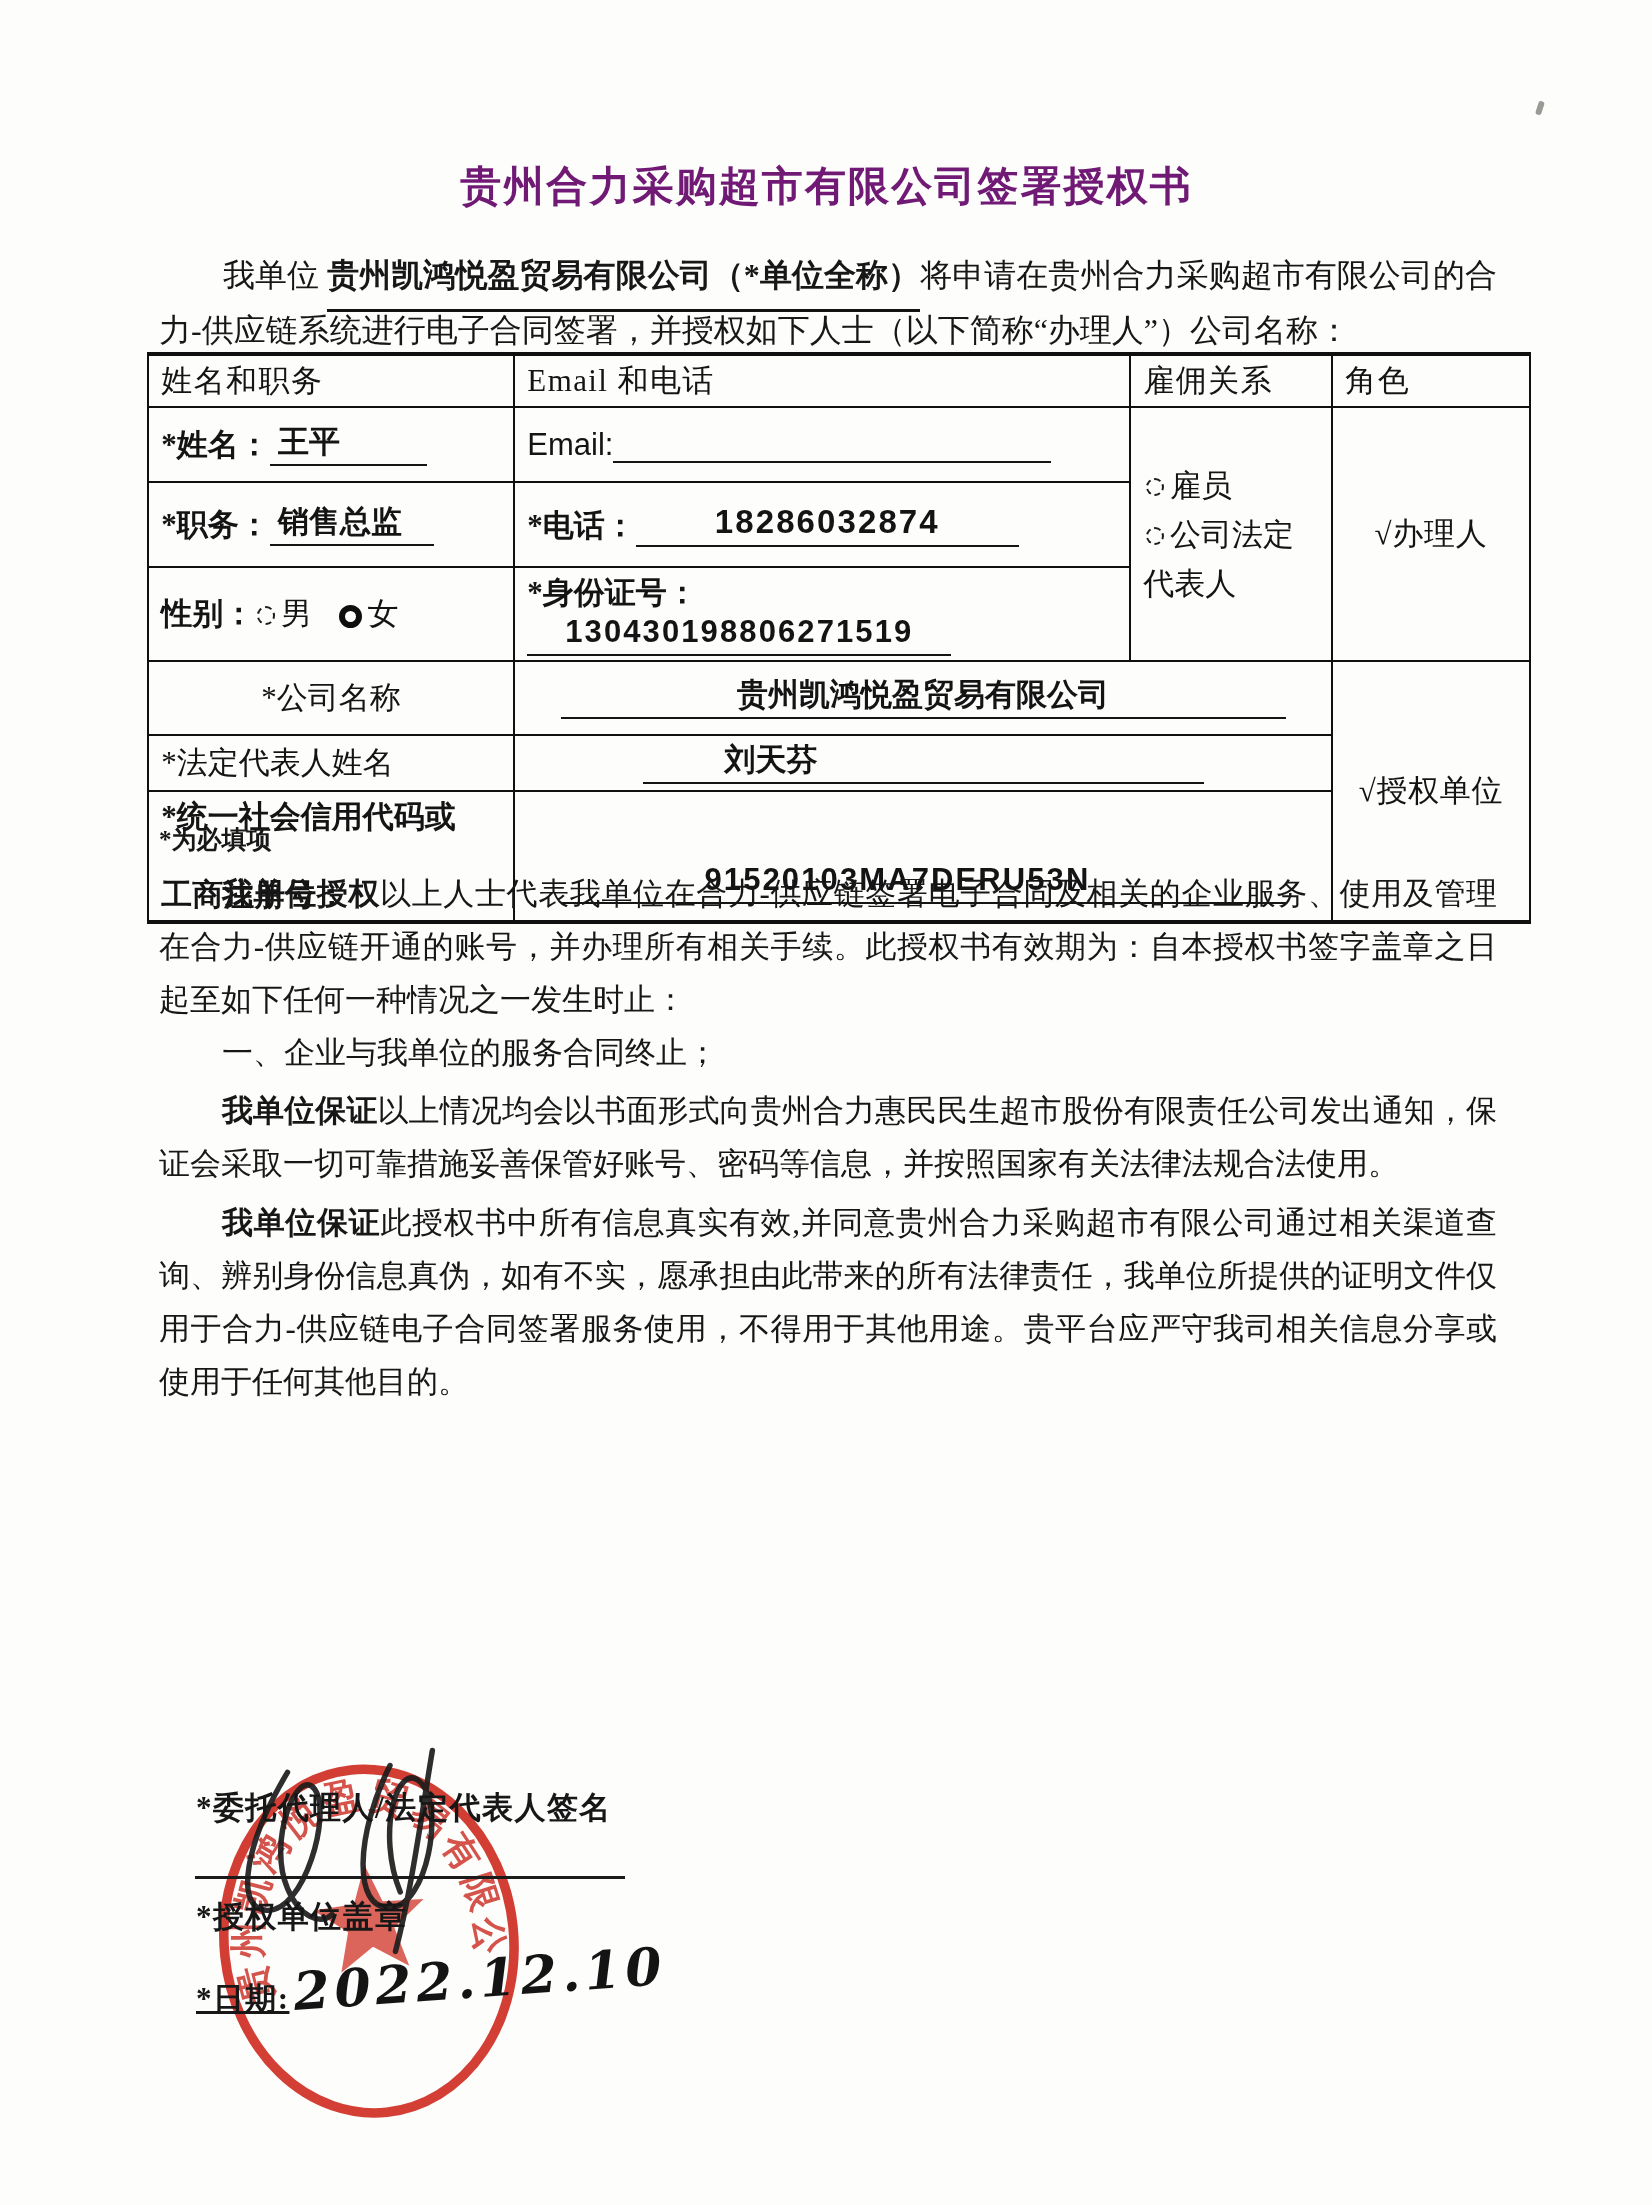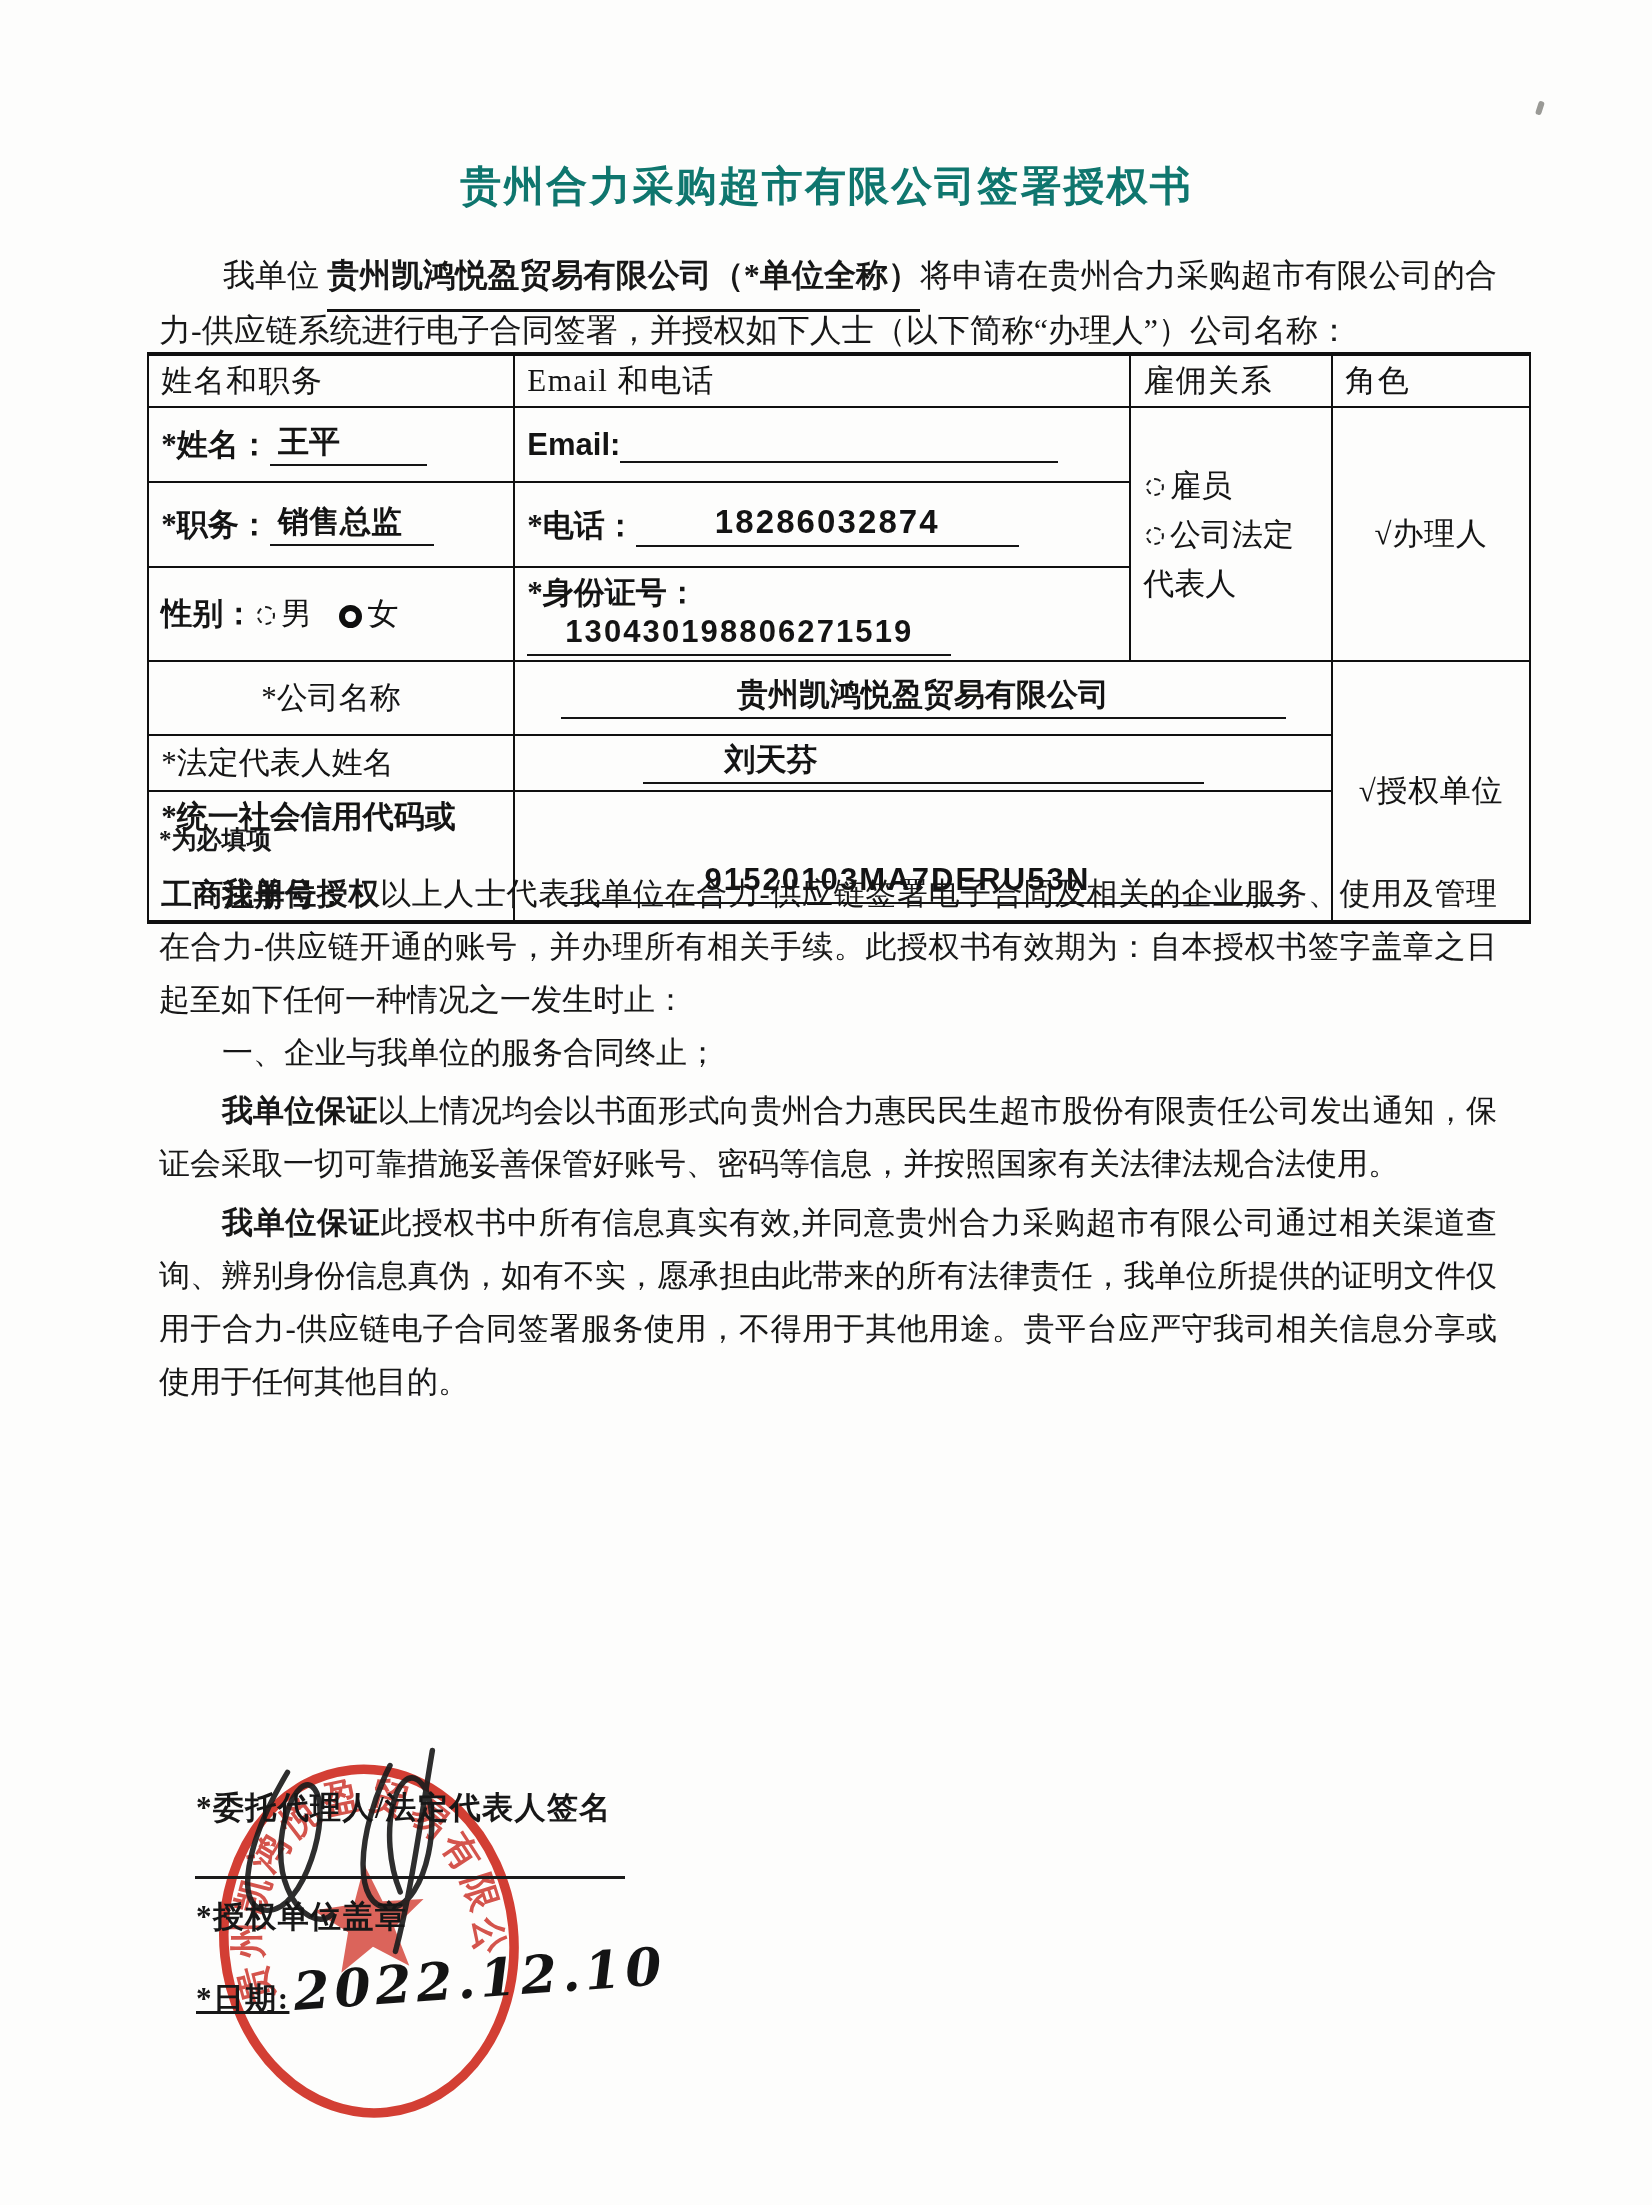--- a/index.html
+++ b/index.html
@@ -6,21 +6,21 @@
   html,body { background:#ffffff; }
   .page {
     position:relative; width:1653px; height:2205px;
     background:#fdfdfc; overflow:hidden;
     font-family:"Liberation Serif","DejaVu Serif",serif;
     color:#171717;
   }
   .doc-title {
     position:absolute; top:159px; left:0; width:100%;
     text-align:center; font-size:41px; font-weight:700; letter-spacing:2.1px;
-    color:#0f766e;
+    color:#701a75;
   }
   .intro {
     position:absolute; top:248px; left:159px; width:1338px;
     font-size:32px; line-height:55px; text-align:justify;
     text-indent:64px;
   }
   .u-seg { border-bottom:3.4px solid #121212; padding-bottom:16px; font-weight:700; }
   .u-seg .paren { font-weight:700; }
 
   
@@ -45,21 +45,21 @@
     padding:0 8.2px 4.1px 8.2px; vertical-align:bottom; line-height:1.15;
   }
   .w-name { min-width:157px; }
   .w-duty { min-width:164px; }
   .w-email { min-width:438px; min-height:27px; }
   .w-phone { min-width:383px; text-align:center; }
   .w-id { min-width:424px; text-align:center; }
   .w-company { min-width:725px; text-align:center; }
   .w-legal { min-width:561px; text-align:left; padding-left:82px; }
   .w-credit { min-width:725px; text-align:left; padding-left:144px; }
-  .email-lbl { font-family:"Liberation Sans","DejaVu Sans",sans-serif; font-weight:700; }
+  .email-lbl { font-family:"Liberation Sans","DejaVu Sans",sans-serif; font-weight:400; }
 
   .radio {
     display:inline-block; width:18.5px; height:18.5px;
     border:2.7px dashed #1c1c1c; border-radius:50%;
     vertical-align:-0.7px; margin:0 5.5px 0 2.7px;
   }
   .radio.checked {
     width:23px; height:23px; border:6.8px solid #0e0e0e; vertical-align:-3.4px;
   }
   .emp-opt { display:block; line-height:49px; }

